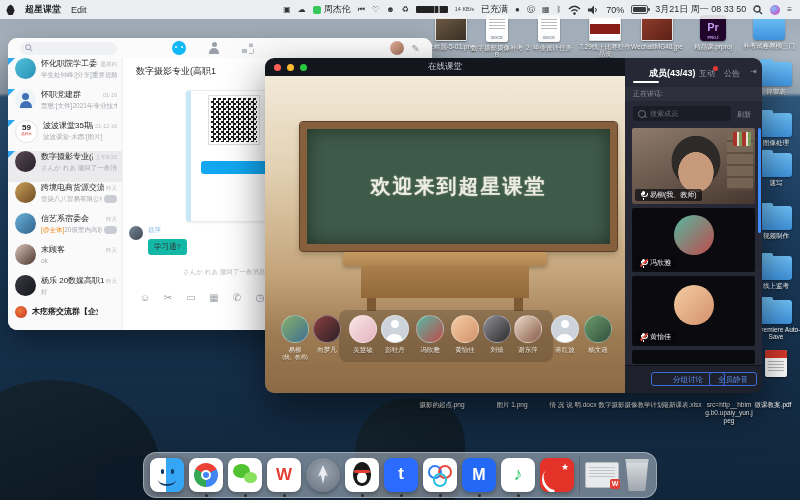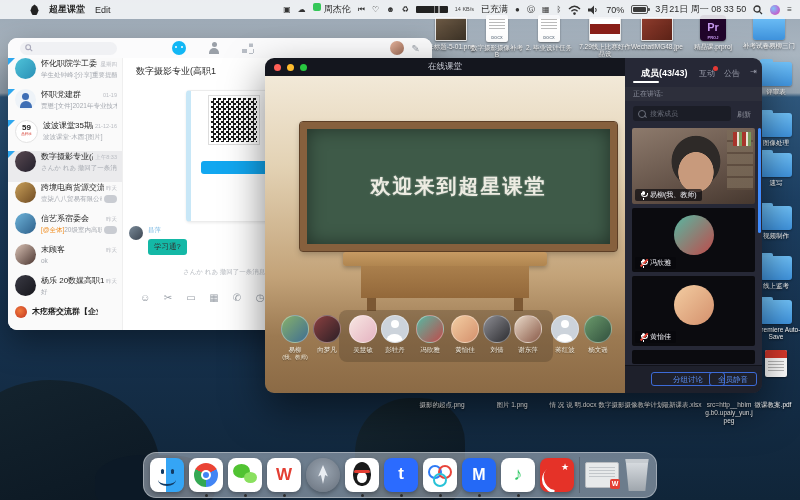--- a/index.html
+++ b/index.html
@@ -7,26 +7,26 @@
        font-family:"Liberation Sans","DejaVu Sans",sans-serif;
        background:linear-gradient(#9aa7b4 0px,#aab6c1 55px,#93a2b0 93px,#2f587d 97px,#1d4063 200px,#16314d 330px,#102539 500px);}
   
   .rock{position:absolute;background:#0d1b29;z-index:1;}
   .rock.r1{left:-40px;top:380px;width:200px;height:160px;border-radius:45% 55% 20% 20%;background:linear-gradient(160deg,#14242f,#0a1520);}
   .rock.r2{left:355px;top:398px;width:110px;height:110px;border-radius:50% 40% 30% 30%;background:linear-gradient(150deg,#16262f,#0a1622);}
   .rock.r3{left:95px;top:455px;width:120px;height:60px;border-radius:40%;background:#0c1926;}
   
   .menubar{position:absolute;left:0;top:0;width:800px;height:19px;background:rgba(246,247,249,.88);
            display:flex;align-items:center;justify-content:space-between;z-index:40;font-size:9px;color:#2b2b2b;}
-  .mb-left{display:flex;align-items:center;gap:10px;padding-left:18px;margin-left:12px;}
+  .mb-left{display:flex;align-items:center;gap:10px;padding-left:6px;}
   .mb-right{display:flex;align-items:center;gap:7px;padding-right:8px;}
   .apple{width:9px;height:11px;background:#222;border-radius:45% 45% 40% 40%;clip-path:polygon(20% 25%,50% 5%,80% 25%,95% 60%,75% 100%,25% 100%,5% 60%);}
   .mb-app{font-weight:bold;}
   .mb-ic{font-size:8px;color:#333;line-height:1;}
-  .mb-user{display:flex;gap:3px;}
+  .mb-user{display:flex;align-items:center;gap:3px;}
   .mb-user .sq{width:8px;height:8px;border-radius:2px;background:#35c759;display:inline-block;}
   .mb-bar{width:32px;height:7px;border-radius:1px;background:linear-gradient(90deg,#222 0 55%,#888 55% 60%,#222 60% 70%,#999 70% 74%,#222 74% 100%);}
   .mb-kbs{font-size:5.5px;line-height:1;color:#444;text-align:right;}
   .batt{width:15px;height:7px;border:1px solid #555;border-radius:2px;position:relative;}
   .batt::before{content:"";position:absolute;inset:1px;background:#3a3a3a;border-radius:1px;}
   .batt::after{content:"";position:absolute;right:-3px;top:1.5px;width:2px;height:3px;background:#555;border-radius:0 1px 1px 0;}
   .siri{width:10px;height:10px;border-radius:50%;background:radial-gradient(circle at 35% 35%,#7ec4f8,#b86bd6 60%,#e8598a);}
   .mb-time{white-space:nowrap;}
   
   .dicon{position:absolute;width:54px;text-align:center;z-index:2;}
@@ -129,21 +129,21 @@
   .pav0{background:linear-gradient(135deg,#86b06b,#3f6e92);}
   .pav1{background:linear-gradient(135deg,#8a4040,#2c1f26);}
   .pav2{background:linear-gradient(135deg,#f7e6e2,#e5b3c1);}
   .pav4{background:linear-gradient(135deg,#57b8a2,#c04a4a);}
   .pav5{background:linear-gradient(135deg,#f3cda2,#d4906c);}
   .pav6{background:linear-gradient(135deg,#8c8c92,#2c2c30);}
   .pav7{background:linear-gradient(135deg,#e9d9c8,#8a5a48);}
   .pav9{background:linear-gradient(135deg,#6b9a6b,#31503e);}
   
   .mpanel{width:137px;position:relative;background:#262836;color:#e8e9ee;}
-  .mtab-main{position:absolute;left:16px;top:9px;font-size:9px;font-weight:bold;color:#fff;}
+  .mtab-main{position:absolute;left:24px;top:9px;font-size:9px;font-weight:bold;color:#fff;}
   .mtab-underline{position:absolute;left:8px;top:23px;width:26px;height:2px;background:#fff;border-radius:1px;}
   .mtab{position:absolute;top:10px;font-size:8px;color:#9a9dab;}
   .mtab.t2{left:74px;}
   .mtab.t3{left:99px;}
   .mdot{position:absolute;left:88px;top:8px;width:5px;height:5px;border-radius:50%;background:#e53935;}
   .mexport{position:absolute;right:5px;top:9px;font-size:8px;color:#9a9dab;}
   .mspeak{position:absolute;left:0;top:29px;right:0;height:14px;background:#2d2f3b;font-size:7px;color:#8f93a0;line-height:14px;padding-left:8px;box-sizing:border-box;}
   .msearch{position:absolute;left:8px;top:48px;width:98px;height:15px;border-radius:3px;background:#1b1d26;display:flex;align-items:center;padding-left:5px;box-sizing:border-box;}
   .mglass{width:6px;height:6px;border:1px solid #6a6e7a;border-radius:50%;position:relative;margin-right:4px;}
   .mglass::after{content:"";position:absolute;left:5px;top:5px;width:3px;height:1px;background:#6a6e7a;transform:rotate(45deg);}

